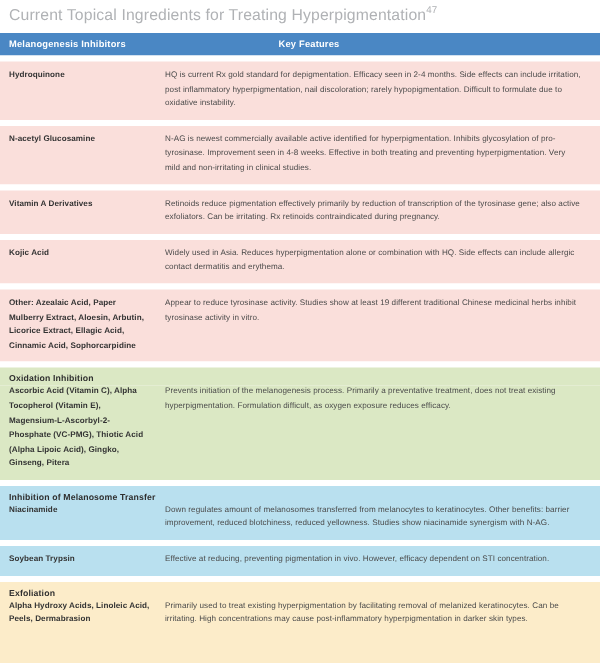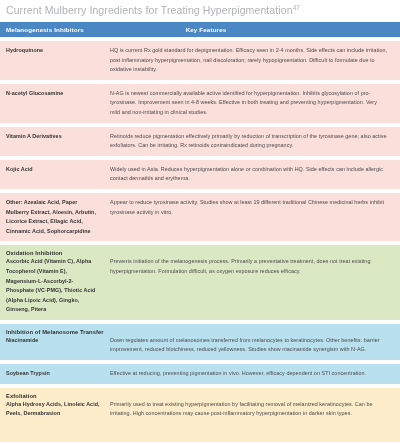--- a/index.html
+++ b/index.html
@@ -96,21 +96,21 @@
   }
   .group-title-row td { padding: 0; }
   .tail-pad td { height: 18px; padding: 0; font-size: 0; line-height: 0; }
 </style>
 </head>
 <body>
 
 <div id="table-wrap">
 
   <div id="page-title">
-    <span>Current Mulberry Ingredients for Treating Hyperpigmentation</span><sup>47</sup>
+    <span>Current Topical Ingredients for Treating Hyperpigmentation</span><sup>47</sup>
   </div>
 
   <table class="table">
     <colgroup>
       <col class="col-name">
       <col class="col-feat">
     </colgroup>
     <tbody id="table-body">
         <tr class="header-row">
           <td>Melanogenesis Inhibitors</td>

